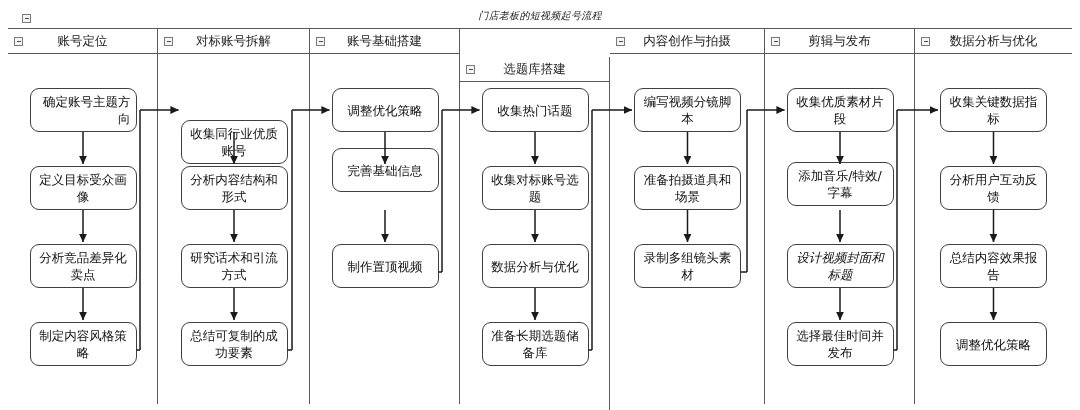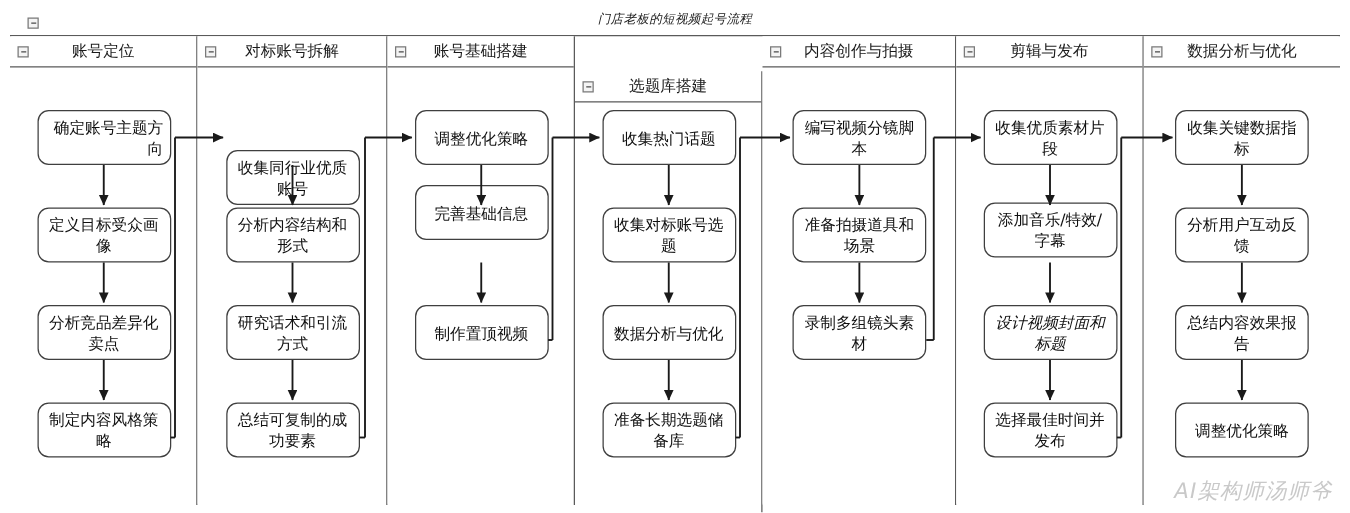--- a/index.html
+++ b/index.html
@@ -301,14 +301,13 @@
       <line x1="840" y1="210" x2="840" y2="242" stroke="#1a1a1a" stroke-width="1.5" marker-end="url(#arrow)"></line>
       <line x1="840" y1="288" x2="840" y2="320" stroke="#1a1a1a" stroke-width="1.5" marker-end="url(#arrow)"></line>
       <line x1="893.5" y1="350" x2="897" y2="350" stroke="#1a1a1a" stroke-width="1.5"></line>
       <line x1="897" y1="350" x2="897" y2="110" stroke="#1a1a1a" stroke-width="1.5"></line>
       <line x1="897" y1="110" x2="938" y2="110" stroke="#1a1a1a" stroke-width="1.5" marker-end="url(#arrow)"></line>
       <line x1="993.5" y1="132" x2="993.5" y2="164" stroke="#1a1a1a" stroke-width="1.5" marker-end="url(#arrow)"></line>
       <line x1="993.5" y1="210" x2="993.5" y2="242" stroke="#1a1a1a" stroke-width="1.5" marker-end="url(#arrow)"></line>
       <line x1="993.5" y1="288" x2="993.5" y2="320" stroke="#1a1a1a" stroke-width="1.5" marker-end="url(#arrow)"></line>
     </svg>
 
-  <div class="watermark">AI架构师汤师爷</div>
 </div>
 
 </body></html>

